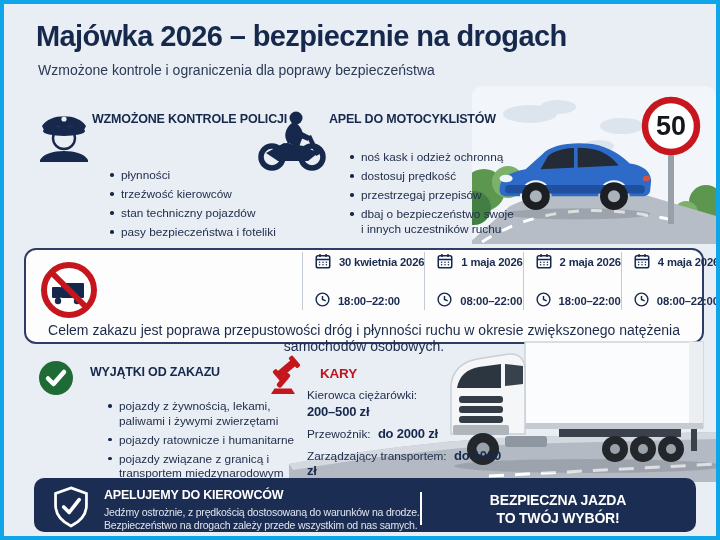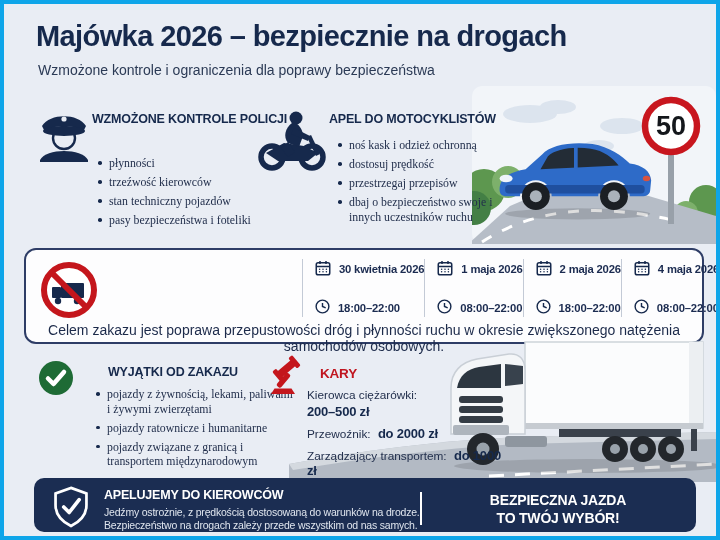--- a/index.html
+++ b/index.html
@@ -13,40 +13,40 @@
   
   .title{left:32px;top:16px;font-size:29px;font-weight:bold;letter-spacing:-0.6px;color:#16294c;}
   .subtitle{left:34px;top:58px;font-size:14px;color:#2b3a55;}
   
   .sec-h{font-size:12.5px;font-weight:bold;letter-spacing:-0.2px;color:#16294c;}
   .police-h{left:88px;top:108px;}
   .police-dates{left:88px;top:126px;font-size:14.5px;font-weight:bold;letter-spacing:-0.3px;}
   .police-list{left:88px;top:148px;width:190px;}
   .moto-h{left:325px;top:108px;}
   .moto-list{left:328px;top:130px;width:168px;}
-  .blist{list-style:none;margin:4px;padding:0;font-family:Liberation Serif, serif;}
+  .blist{list-style:none;margin:16px;padding:0;}
   .blist li{position:relative;padding-left:13px;font-size:11.8px;line-height:14.5px;margin-bottom:4.5px;color:#222f4c;}
   .blist li::before{content:"";position:absolute;left:2px;top:5px;width:3.6px;height:3.6px;border-radius:50%;background:#16294c;}
   
   .icon{display:block;}
   .police-icon{left:32px;top:102px;}
   .moto-icon{left:254px;top:104px;}
   
   .ban-panel{left:20px;top:244px;width:680px;height:96px;background:#fdfdfe;border:2px solid #2e3d66;border-radius:12px;}
   .ban-icon{left:36px;top:257px;}
   .ban-text{left:104px;top:260px;width:150px;}
   .ban-title{font-size:12.5px;font-weight:bold;line-height:15px;letter-spacing:-0.3px;color:#c0151f;}
   .ban-sub{margin-top:5px;font-size:11px;color:#3c4a63;}
-  .schedule{left:252px;top:255px;width:438px;height:58px;display:flex;padding-left:46px;}
+  .schedule{left:252px;top:248px;width:438px;height:58px;display:flex;padding-left:46px;}
   .sched-col{flex:1;border-left:1.5px solid #c3cad6;padding-left:11px;display:flex;flex-direction:column;justify-content:space-between;}
   .sched-row{display:flex;align-items:center;gap:7px;font-weight:bold;color:#1b2b50;font-size:11.3px;letter-spacing:-0.2px;white-space:nowrap;}
   .ban-footnote{left:20px;top:318px;width:680px;text-align:center;font-size:14px;color:#1c2a4a;}
   
   .exc-icon{left:34px;top:356px;}
-  .exc-h{left:104px;top:361px;}
+  .exc-h{left:86px;top:361px;}
   .exc-list{left:86px;top:379px;width:200px;}
   
   .gavel-icon{left:264px;top:351px;}
   .pen-h{left:316px;top:362px;font-size:13.5px;font-weight:bold;color:#c0151f;letter-spacing:-0.2px;}
   .pen-block{left:303px;top:384px;width:200px;}
   .pen-line{margin-bottom:7px;font-size:11.8px;color:#23304d;}
   .pen-line .pv{font-size:13px;color:#16294c;margin-left:4px;letter-spacing:-0.2px;}
   .pen-line.stacked .pv{display:block;margin-left:0;margin-top:2px;}
   
   .scene-car{left:468px;top:82px;width:244px;height:158px;}

